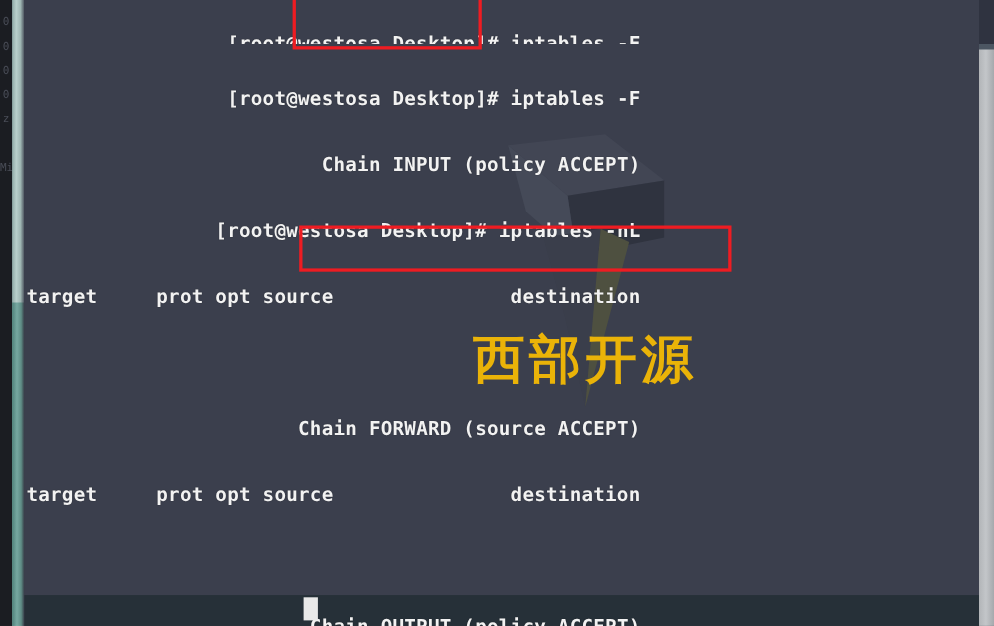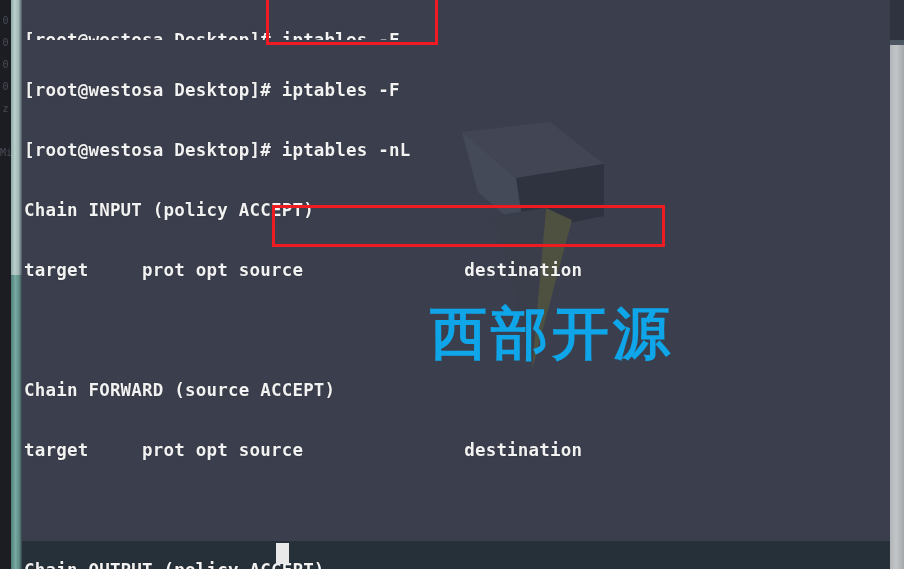--- a/index.html
+++ b/index.html
@@ -78,43 +78,43 @@
     left: 432px; top: 120px;
     width: 150px; height: 255px;
     z-index: 1;
     pointer-events: none;
   }
   #watermark-text {
     position: absolute;
     left: 408px; top: 296px;
     z-index: 1;
     font-family: "DejaVu Sans", sans-serif;
-    font-size: 57px;
+    font-size: 47px;
     font-weight: 700;
     letter-spacing: 4px;
-    color: #0ea5e9;
+    color: #eab308;
     white-space: nowrap;
     pointer-events: none;
   }
 
   
   #term-lines {
     position: absolute;
     left: 0; top: 0;
     z-index: 2;
     padding-left: 2px;
     font-size: 17.5px;
     line-height: 20px;
     color: #f2f2f2;
     white-space: pre;
     letter-spacing: 0.2px;
     text-shadow: 0 0 1px rgba(0,0,0,.5);
     font-weight: 700;
   }
-  #term-lines .ln { height: 20px; }
+  #term-lines .ln { height: 20px; text-align: right; }
   #term-lines .ln.clipped-top { height: 10px; overflow: hidden; line-height: 20px; margin-top: -10px; }
 
   
   #last-row-band {
     position: absolute;
     left: 0; top: 541px;
     width: 100%; height: 28px;
     background: #263038;
     z-index: 1;
   }
@@ -186,22 +186,22 @@
       <polygon points="8,12 62,58 70,112 24,72" fill="#454a58"></polygon>
       <polygon points="40,96 92,88 78,250 60,170" fill="#3a3e4b"></polygon>
       <polygon points="92,88 118,100 78,250" fill="#4e5040"></polygon>
     </svg>
 
     <div id="watermark-text">西部开源</div>
 
     <div id="term-lines">
       <div class="ln clipped-top">[root@westosa Desktop]# iptables -F</div>
       <div class="ln">[root@westosa Desktop]# iptables -F</div>
+      <div class="ln">Chain INPUT (policy ACCEPT)</div>
       <div class="ln">[root@westosa Desktop]# iptables -nL</div>
-      <div class="ln">Chain INPUT (policy ACCEPT)</div>
       <div class="ln">target     prot opt source               destination</div>
       <div class="ln"></div>
       <div class="ln">Chain FORWARD (source ACCEPT)</div>
       <div class="ln">target     prot opt source               destination</div>
       <div class="ln"></div>
       <div class="ln">Chain OUTPUT (policy ACCEPT)</div>
       
       
       
       

